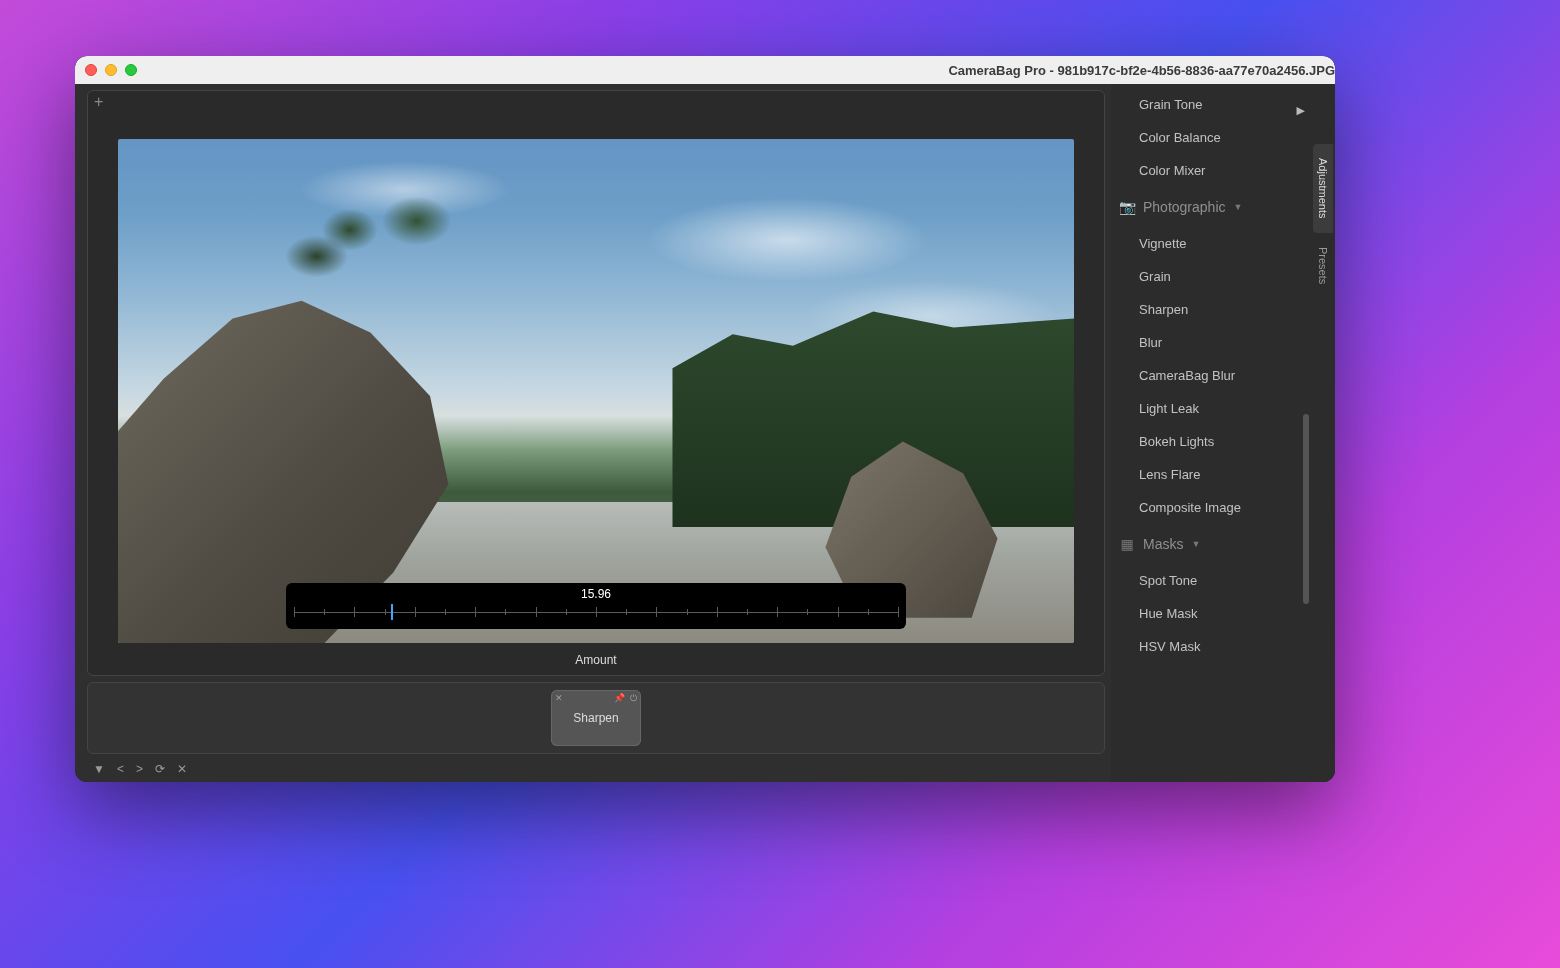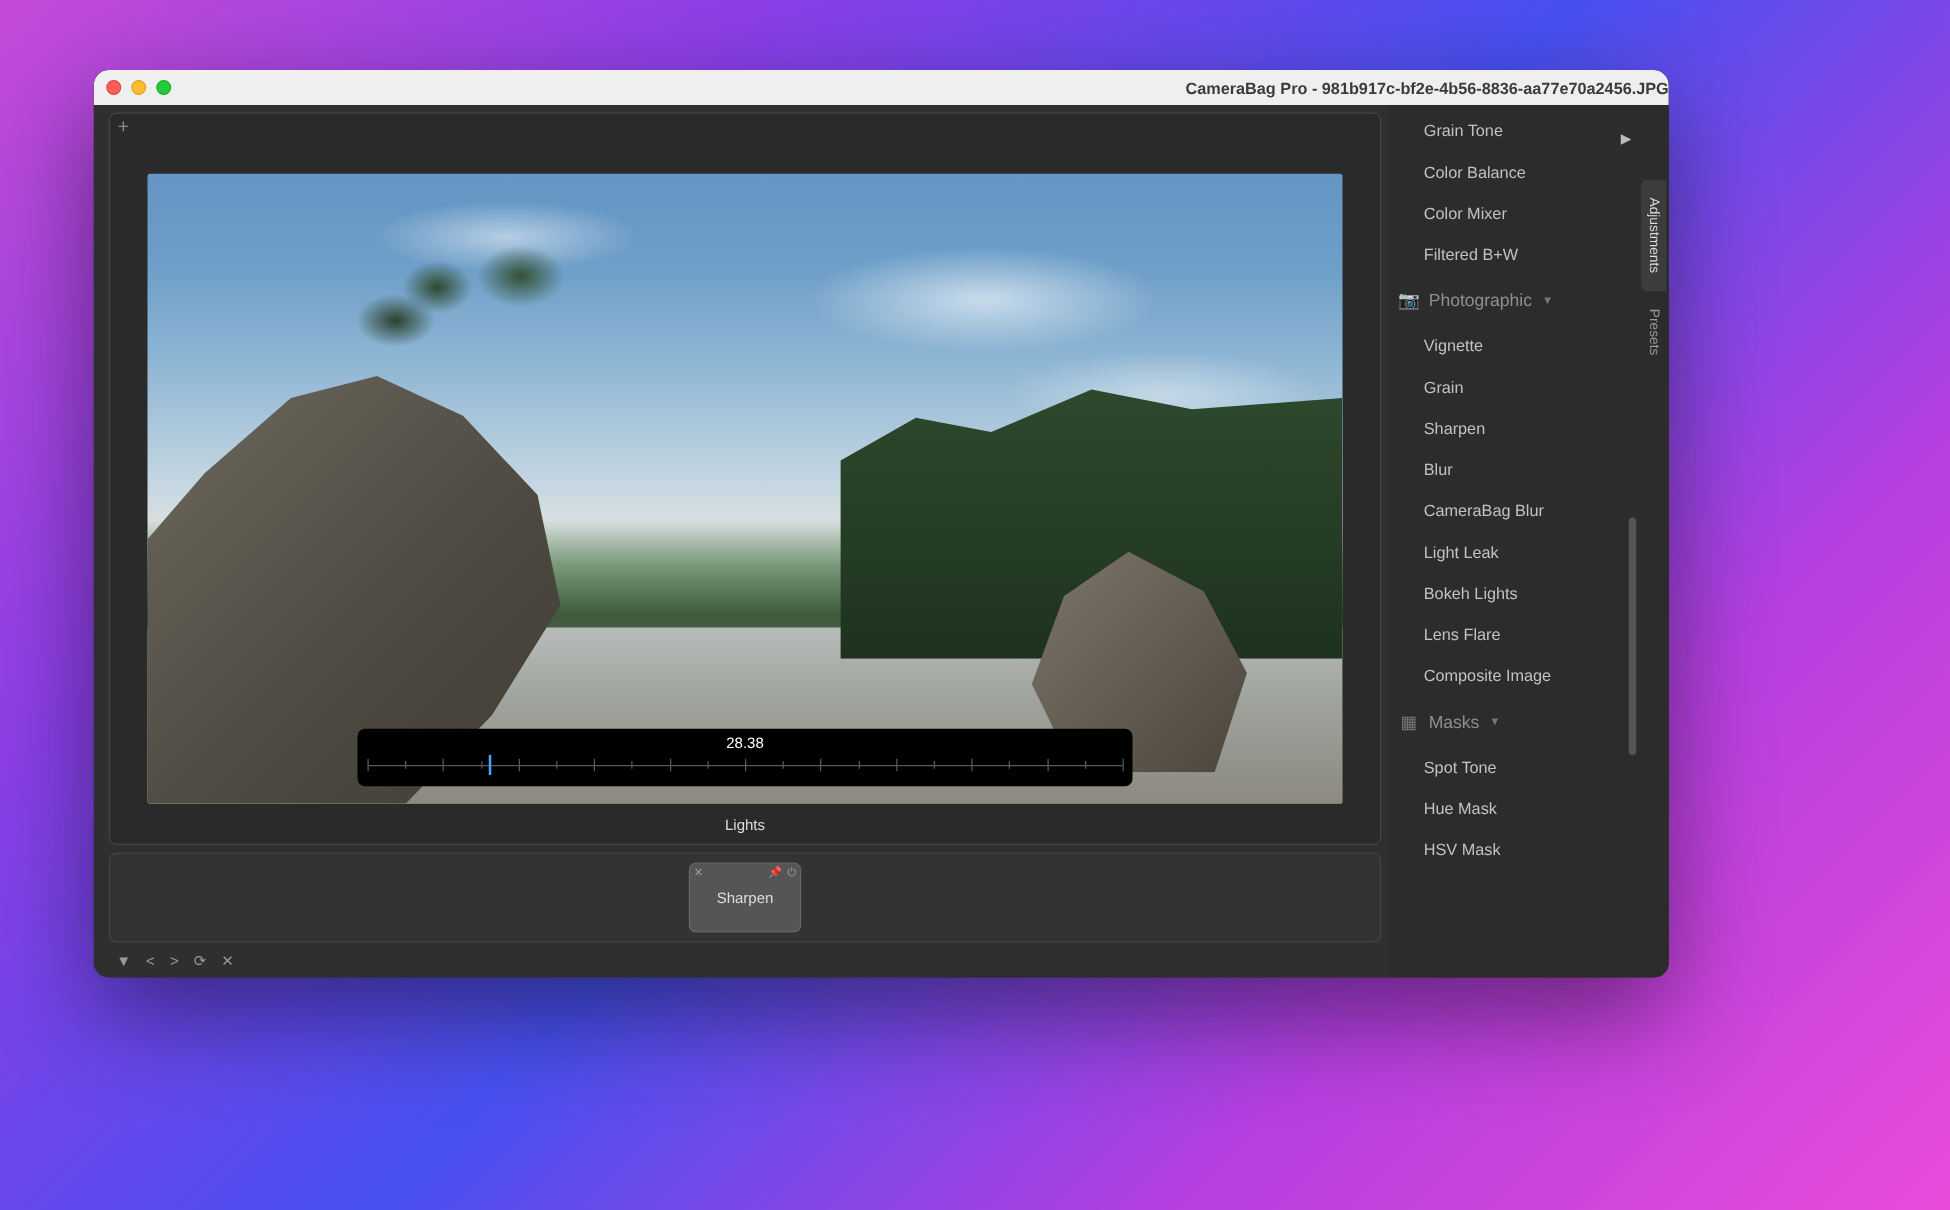--- a/index.html
+++ b/index.html
@@ -309,21 +309,21 @@
 
         <div class="canvas">
           <div class="sky-clouds"></div>
           <div class="water"></div>
           <div class="forest-right"></div>
           <div class="rock-right"></div>
           <div class="rock-left"></div>
           <div class="trees-left"></div>
 
           <div class="slider-overlay">
-            <div class="slider-value">28.38</div>
+            <div class="slider-value">15.96</div>
             <div class="slider-track">
               <div class="slider-baseline"></div>
               <div class="tick" style="left:0%"></div>
               <div class="tick sm" style="left:5%"></div>
               <div class="tick" style="left:10%"></div>
               <div class="tick sm" style="left:15%"></div>
               <div class="tick" style="left:20%"></div>
               <div class="tick sm" style="left:25%"></div>
               <div class="tick" style="left:30%"></div>
               <div class="tick sm" style="left:35%"></div>
@@ -337,21 +337,21 @@
               <div class="tick sm" style="left:75%"></div>
               <div class="tick" style="left:80%"></div>
               <div class="tick sm" style="left:85%"></div>
               <div class="tick" style="left:90%"></div>
               <div class="tick sm" style="left:95%"></div>
               <div class="tick" style="left:100%"></div>
               <div class="slider-handle" id="slider-handle" style="left: 16%;"></div>
             </div>
           </div>
         </div>
-        <div class="slider-label">Lights</div>
+        <div class="slider-label">Amount</div>
       </div>
 
       <div class="tile-row">
         <div class="tile">
           <div class="tile-icons">
             <span>✕</span>
             <span class="r">
               <span>📌</span>
               <span>⏻</span>
             </span>
@@ -368,21 +368,20 @@
         <span class="bb-btn">✕</span>
       </div>
     </div>
 
     <div class="sidebar">
       <span class="sb-arrow">▶</span>
       <div id="sidebar-content">
           <div class="sb-item">Grain Tone</div>
           <div class="sb-item">Color Balance</div>
           <div class="sb-item">Color Mixer</div>
-          <div class="sb-item">Filtered B+W</div>
           <div class="sb-group">
             <span class="g-icon">📷</span>
             <span>Photographic</span>
             <span class="chev">▼</span>
           </div>
           <div class="sb-item">Vignette</div>
           <div class="sb-item">Grain</div>
           <div class="sb-item">Sharpen</div>
           <div class="sb-item">Blur</div>
           <div class="sb-item">CameraBag Blur</div>

